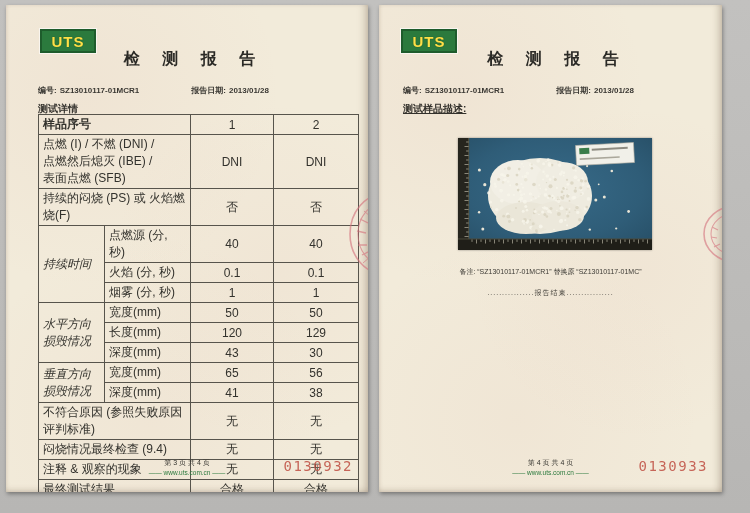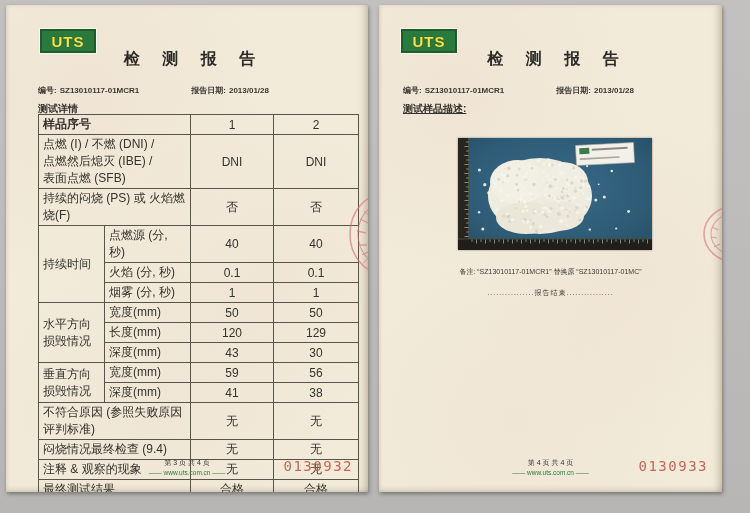--- a/index.html
+++ b/index.html
@@ -41,21 +41,21 @@
   .page-right .section-label { left:24px; text-decoration:underline; }
 
   
   .test-table {
     position:absolute; left:32px; top:109px; width:320px;
     border-collapse:collapse; table-layout:fixed;
     font-size:12px; color:#33322d;
   }
   .test-table td { border:1px solid #57544c; padding:1px 4px; height:17px; vertical-align:middle; background:transparent; }
   .test-table tr.tall td { height:36px; }
-  .group-cell { width:66px; text-align:left; padding-left:3px; }
+  .group-cell { width:66px; text-align:left; padding-left:3px;font-style:italic; }
   .label-cell { text-align:left; }
   .label-cell.bold { font-weight:bold; }
   .value-cell { width:82px; text-align:center; }
 
   
   .photo-caption { position:absolute; left:0; right:0; top:119px; text-align:center; font-size:9px; font-weight:bold; color:#2e2c28; }
   .sample-photo { position:absolute; left:79px; top:133px; width:194px; height:112px; box-shadow:0 0 2px rgba(0,0,0,0.4); }
   .note-line { position:absolute; left:0; right:0; top:262px; text-align:center; font-size:7px; color:#3c3a34; }
   .end-line  { position:absolute; left:0; right:0; top:283px; text-align:center; font-size:7px; color:#3c3a34; letter-spacing:1px; }
 
@@ -145,21 +145,21 @@
             <td class="value-cell">129</td>
           </tr>
           <tr>
             <td class="label-cell">深度(mm)</td>
             <td class="value-cell">43</td>
             <td class="value-cell">30</td>
           </tr>
           <tr>
             <td class="group-cell" rowspan="2">垂直方向损毁情况</td>
             <td class="label-cell">宽度(mm)</td>
-            <td class="value-cell">59</td>
+            <td class="value-cell">65</td>
             <td class="value-cell">56</td>
           </tr>
           <tr>
             <td class="label-cell">深度(mm)</td>
             <td class="value-cell">41</td>
             <td class="value-cell">38</td>
           </tr>
           <tr>
             <td class="label-cell" colspan="2">不符合原因 (参照失败原因评判标准)</td>
             <td class="value-cell">无</td>

